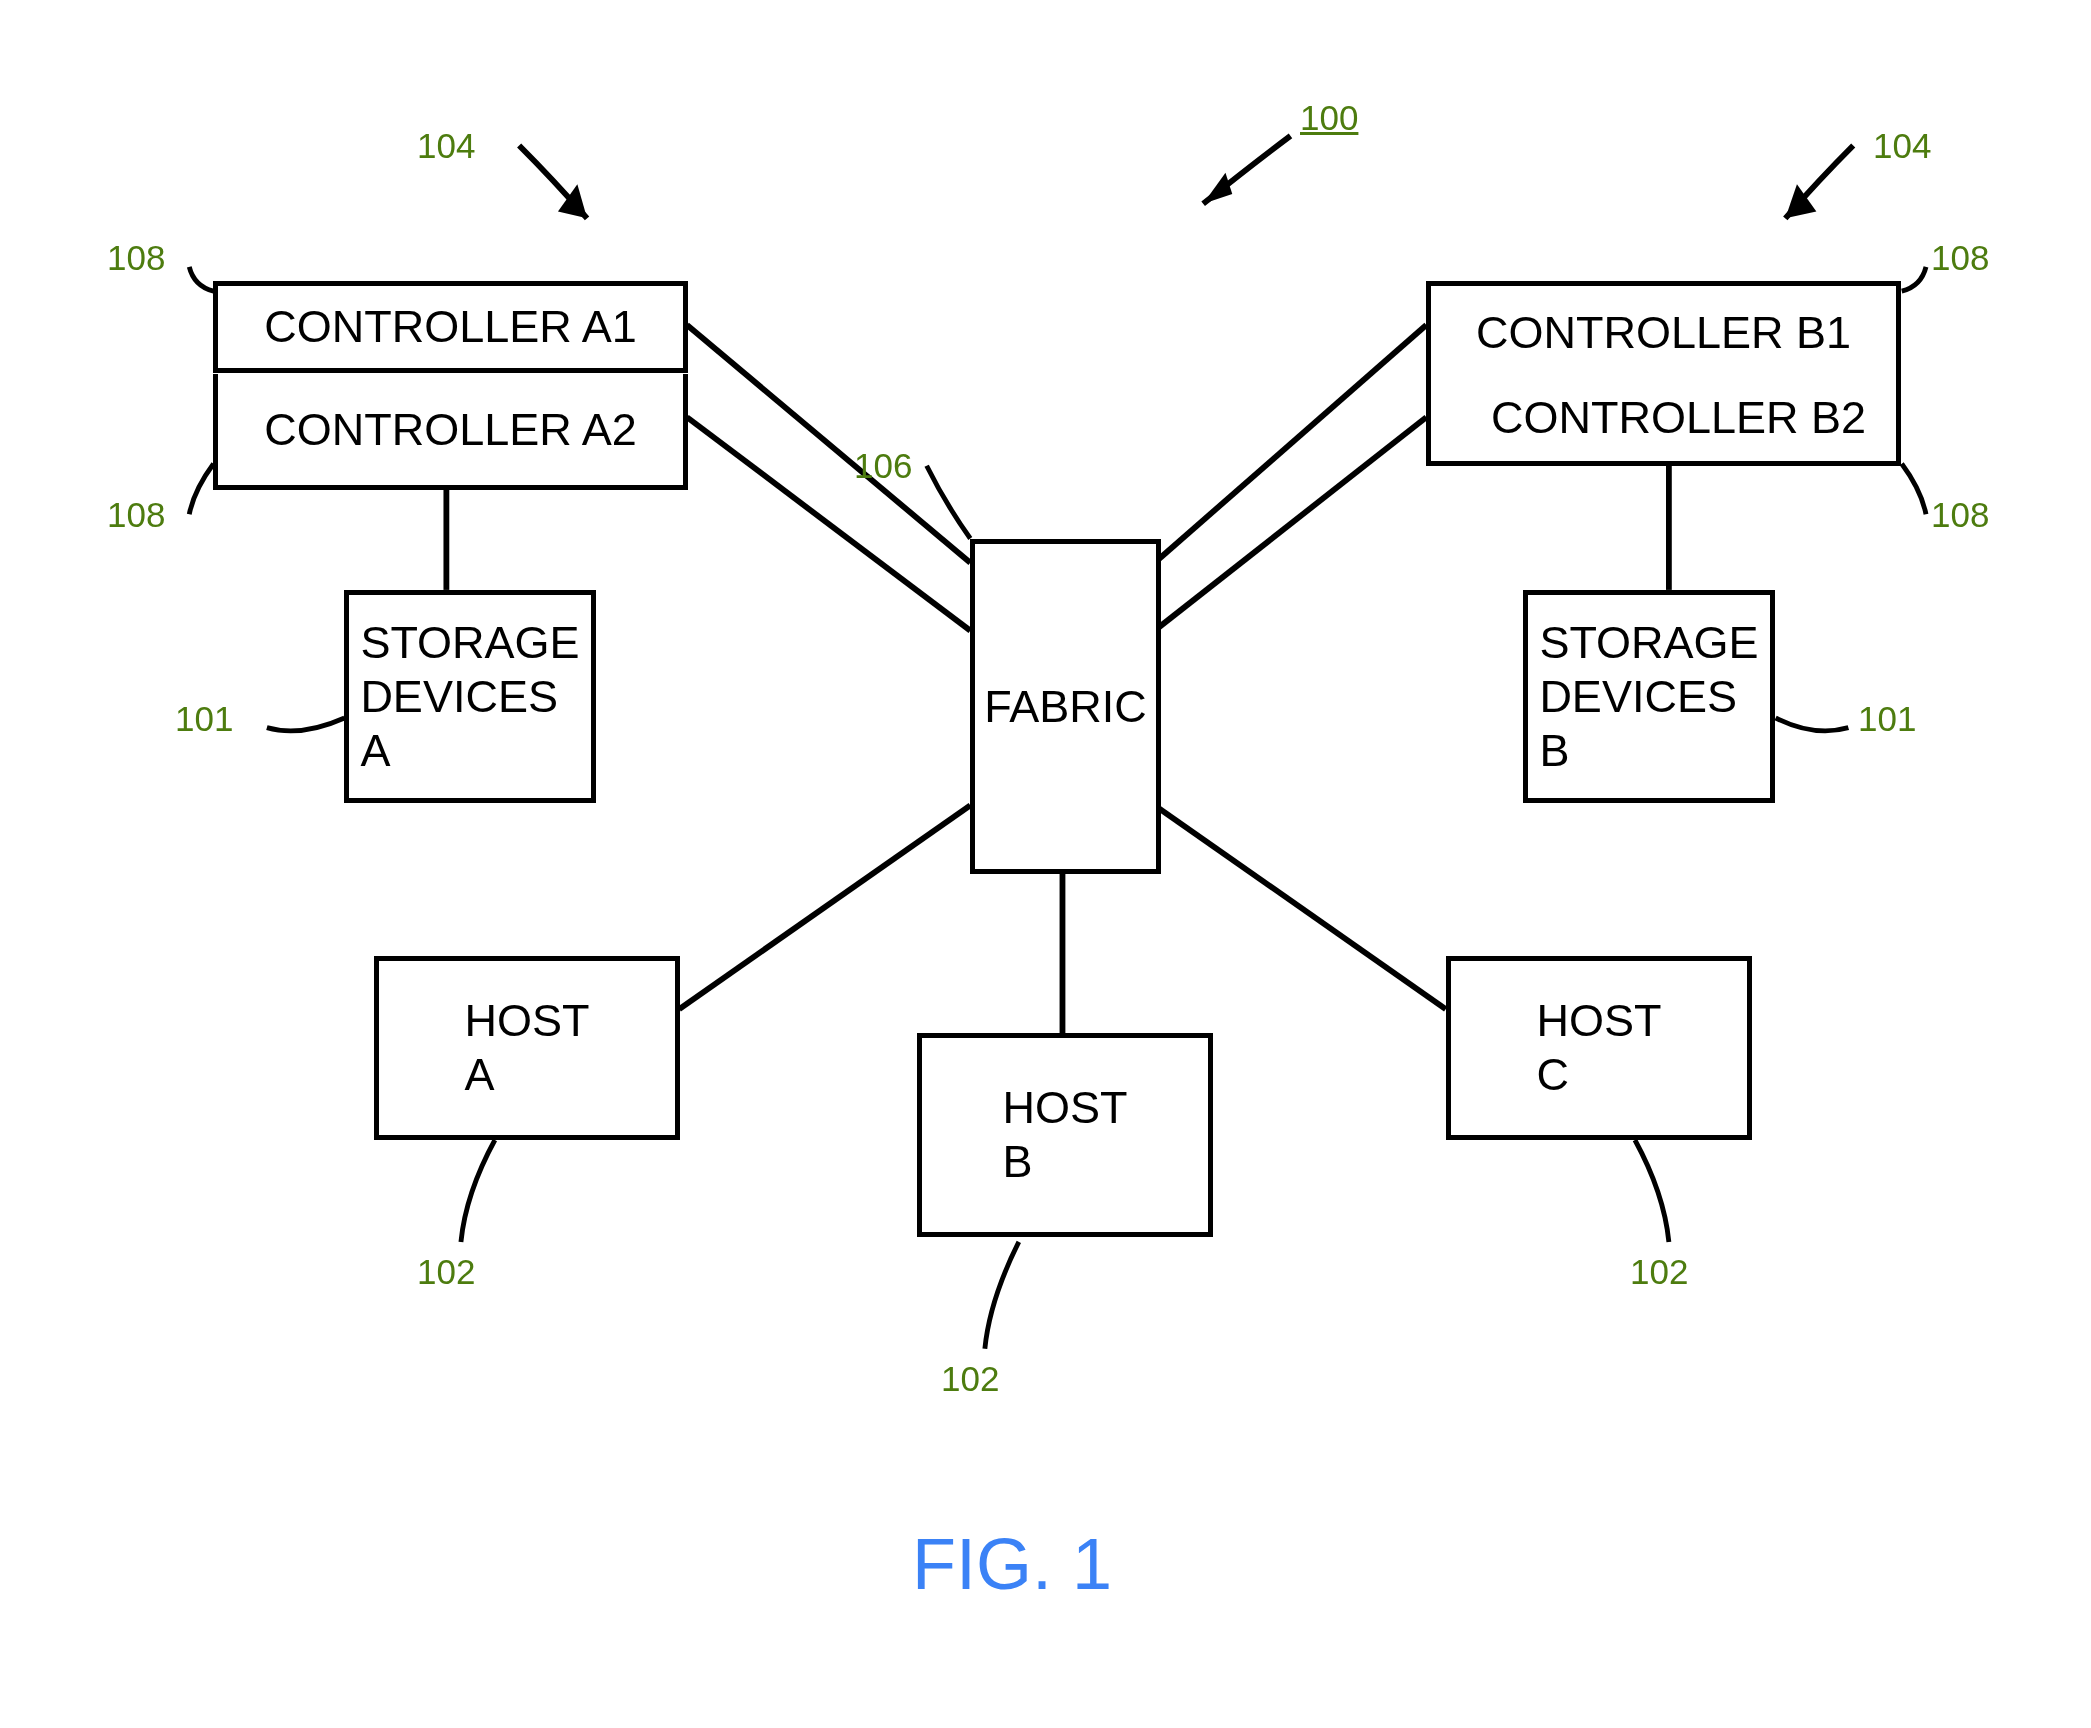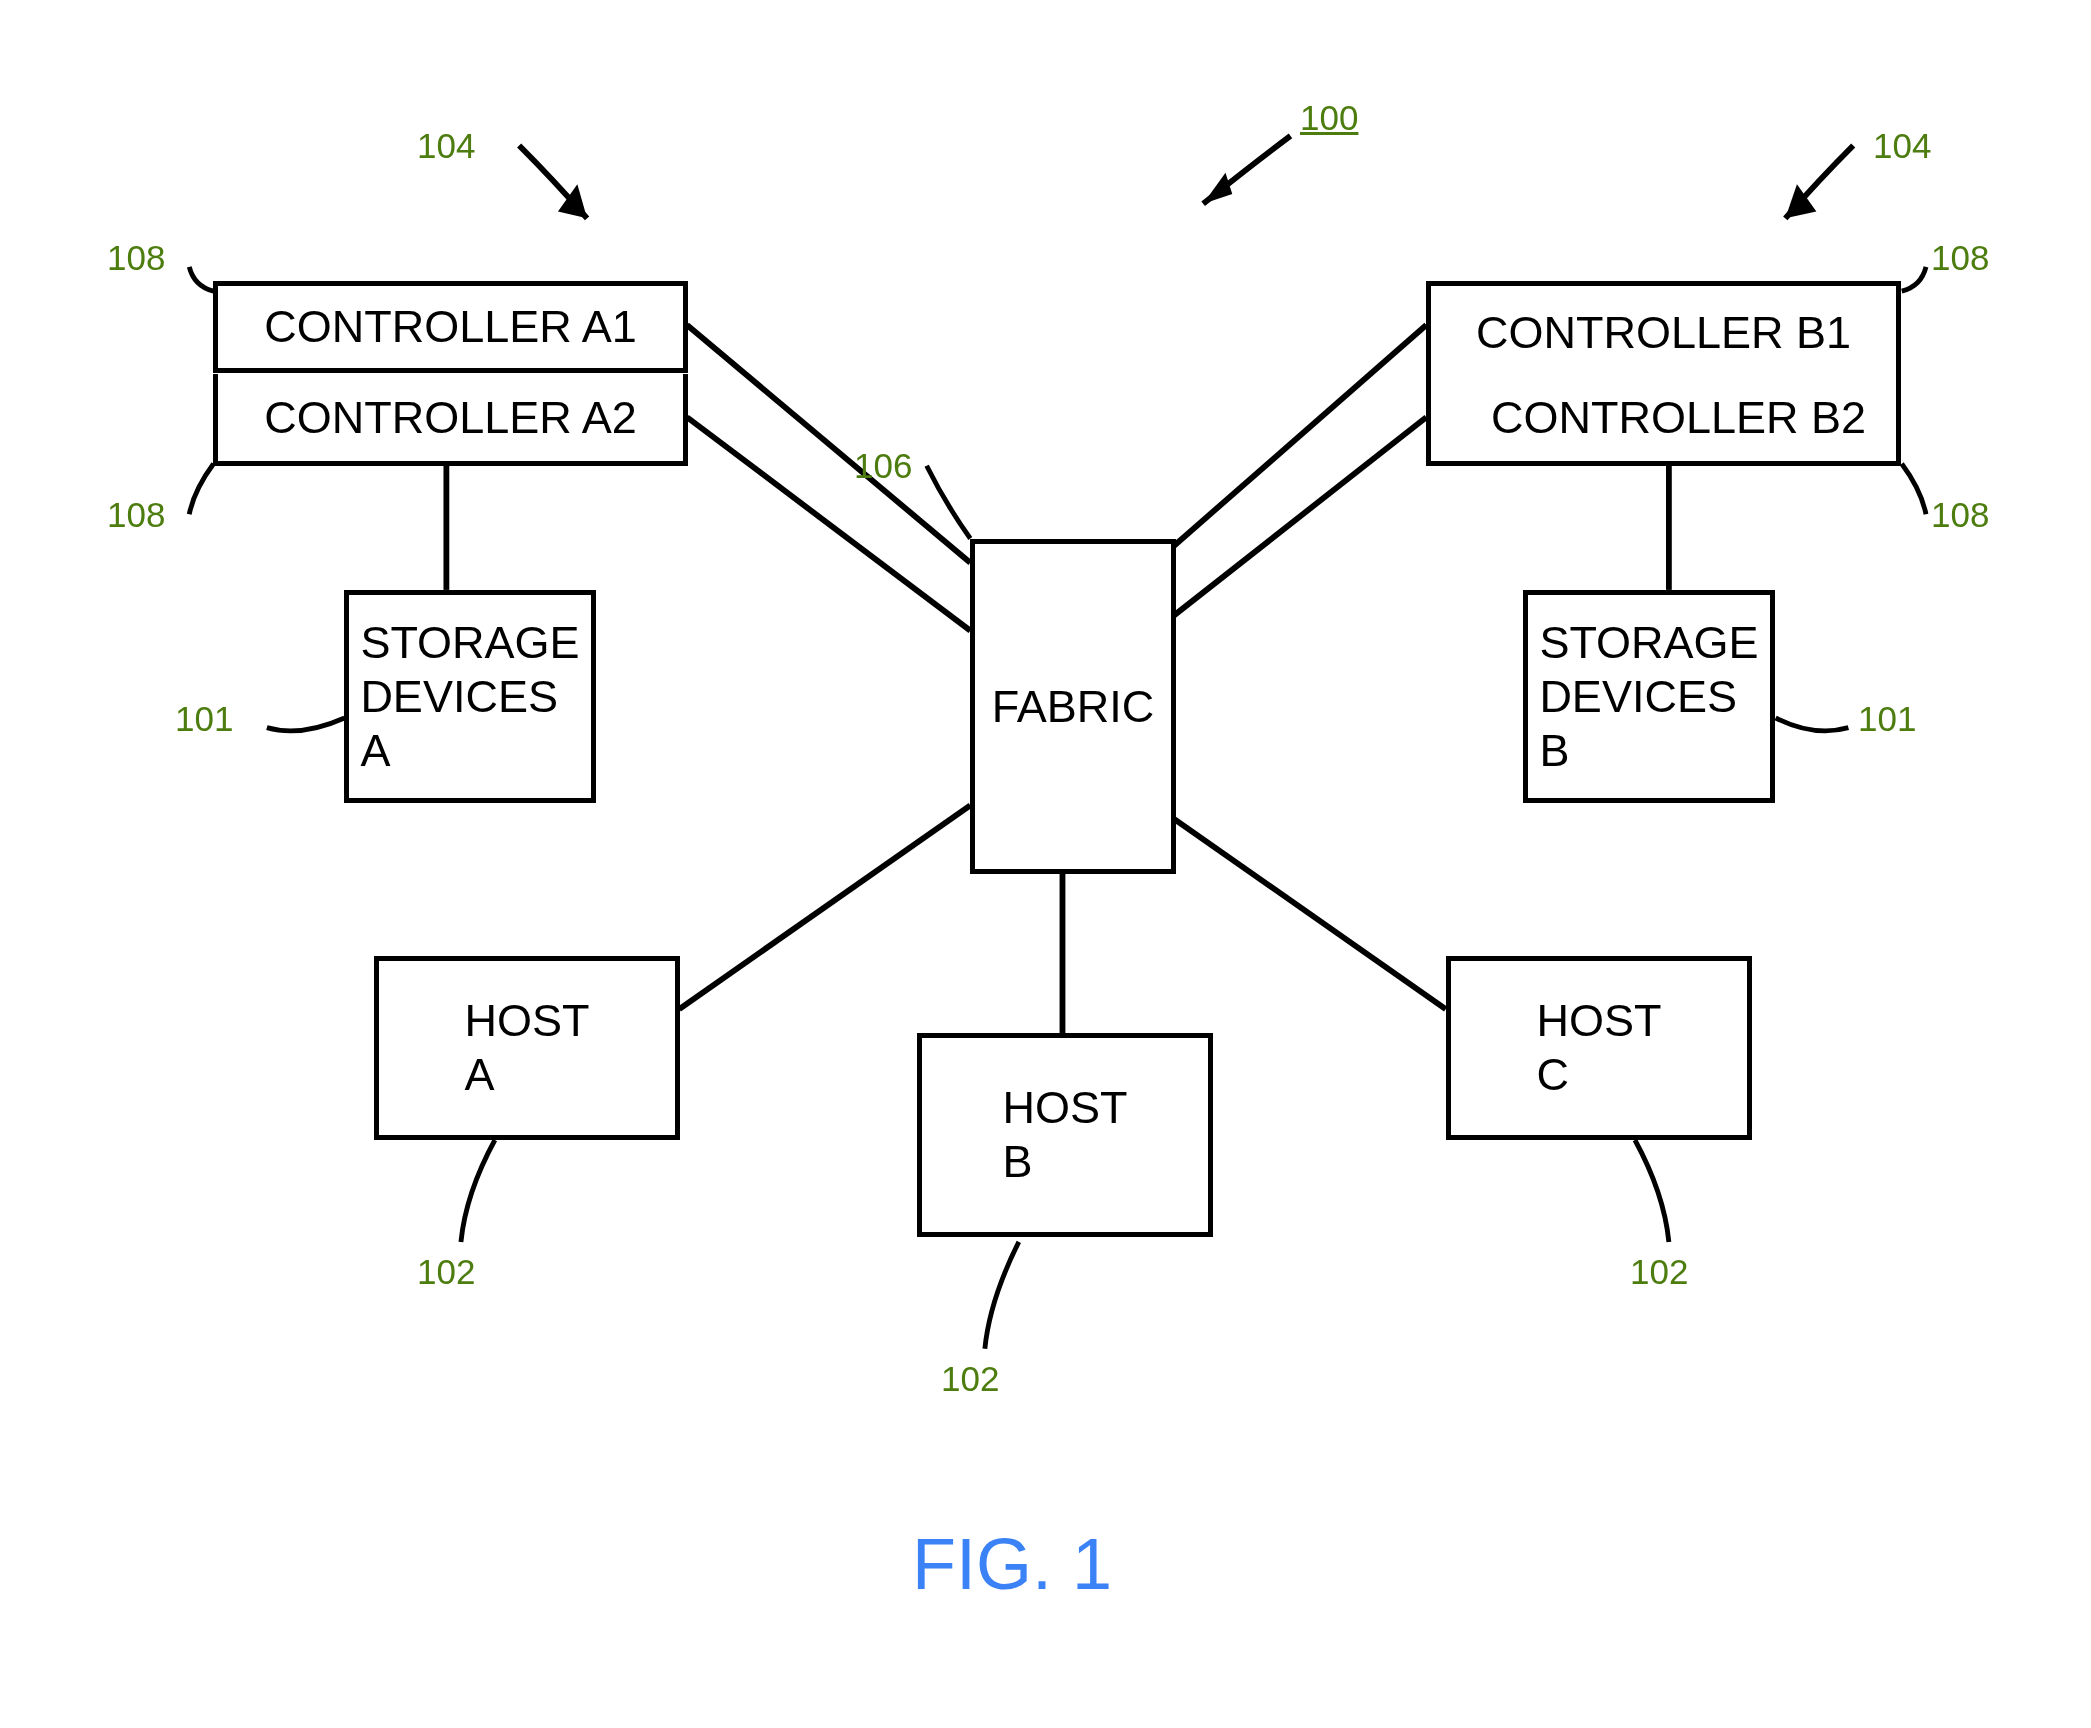--- a/index.html
+++ b/index.html
@@ -95,21 +95,21 @@
     <path d="M 475 1280 Q 480 1230 510 1175" fill="none" stroke="#000" stroke-width="5"></path>
 
     <path d="M 1015 1390 Q 1020 1340 1050 1280" fill="none" stroke="#000" stroke-width="5"></path>
 
     <path d="M 1720 1280 Q 1715 1230 1685 1175" fill="none" stroke="#000" stroke-width="5"></path>
   </svg>
 
   <div class="box" style="left:213px; top:281px; width:475px; height:92px;">
     <span>CONTROLLER A1</span>
   </div>
-  <div class="box" style="left:213px; top:374px; width:475px; height:92px; border-top:none;">
+  <div class="box" style="left:213px; top:374px; width:475px; height:116px; border-top:none;">
     <span>CONTROLLER A2</span>
   </div>
 
   <div class="box" style="left:1426px; top:281px; width:475px; height:104px;">
     <span>CONTROLLER B1</span>
   </div>
   <div class="box" style="left:1426px; top:374px; width:475px; height:92px; border-top:none;padding-left:30px;">
     <span>CONTROLLER B2</span>
   </div>
 
@@ -118,21 +118,21 @@
 DEVICES
 A</span>
   </div>
 
   <div class="box" style="left:1523px; top:590px; width:252px; height:213px; white-space:pre;">
     <span>STORAGE
 DEVICES
 B</span>
   </div>
 
-  <div class="box" style="left:970px; top:539px; width:206px; height:335px;">
+  <div class="box" style="left:970px; top:539px; width:191px; height:335px;">
     <span>FABRIC</span>
   </div>
 
   <div class="box" style="left:374px; top:956px; width:306px; height:184px; white-space:pre;">
     <span>HOST
 A</span>
   </div>
   <div class="box" style="left:917px; top:1033px; width:296px; height:204px; white-space:pre;">
     <span>HOST
 B</span>

